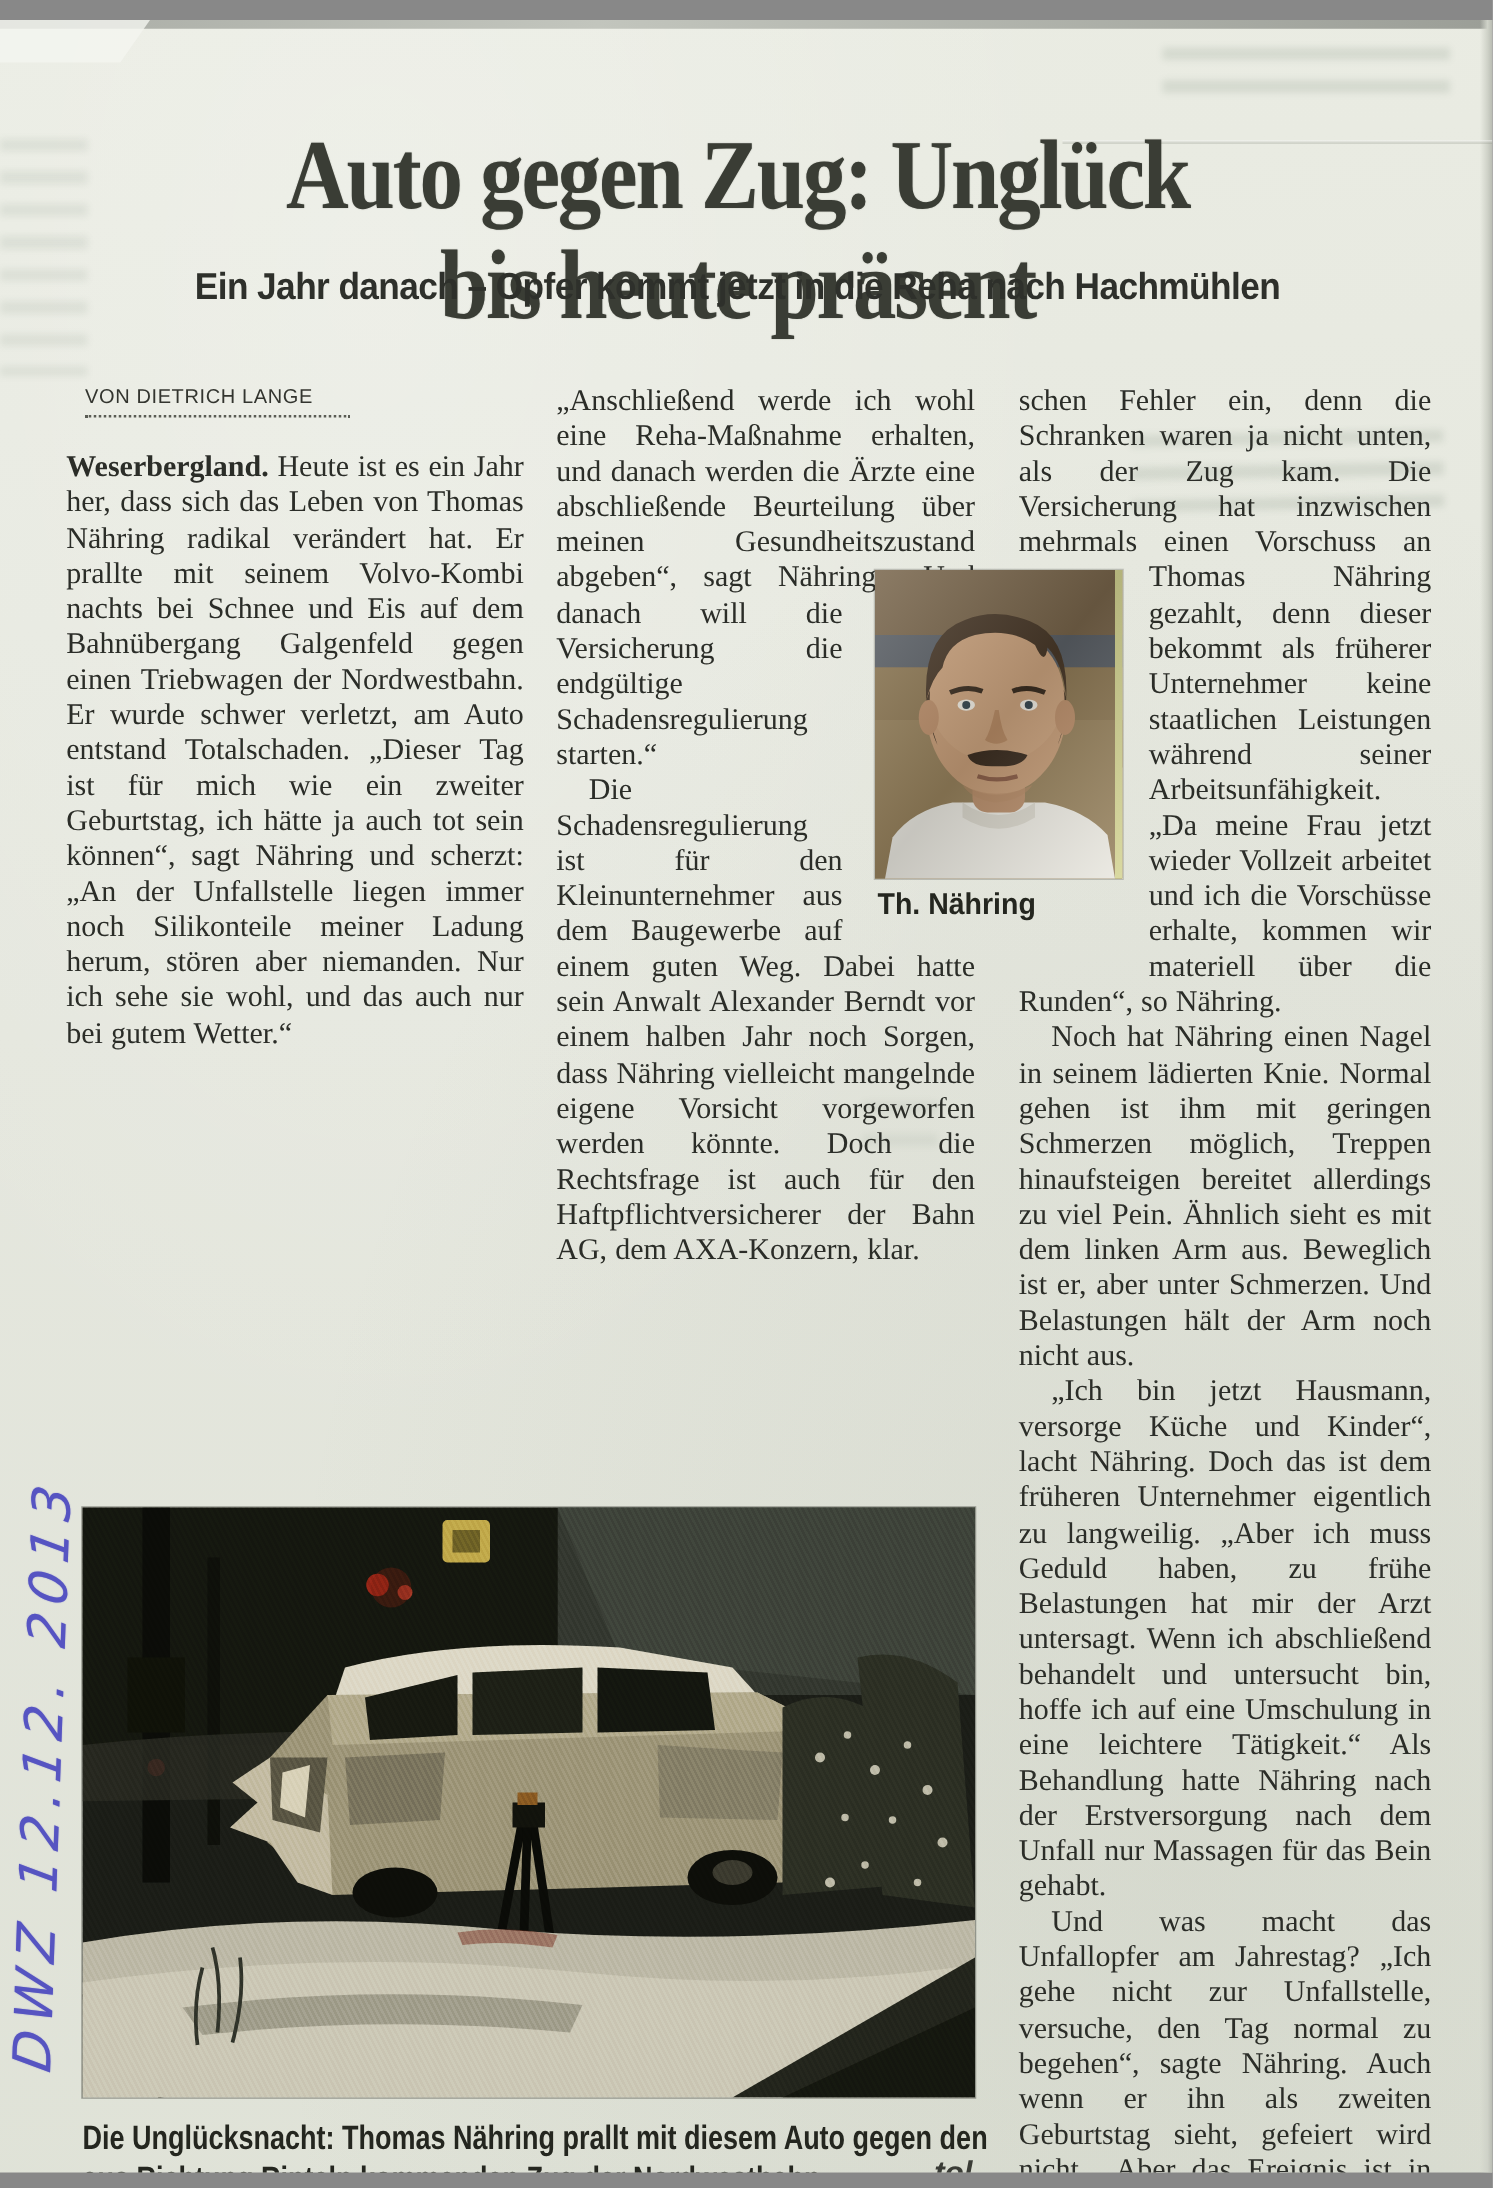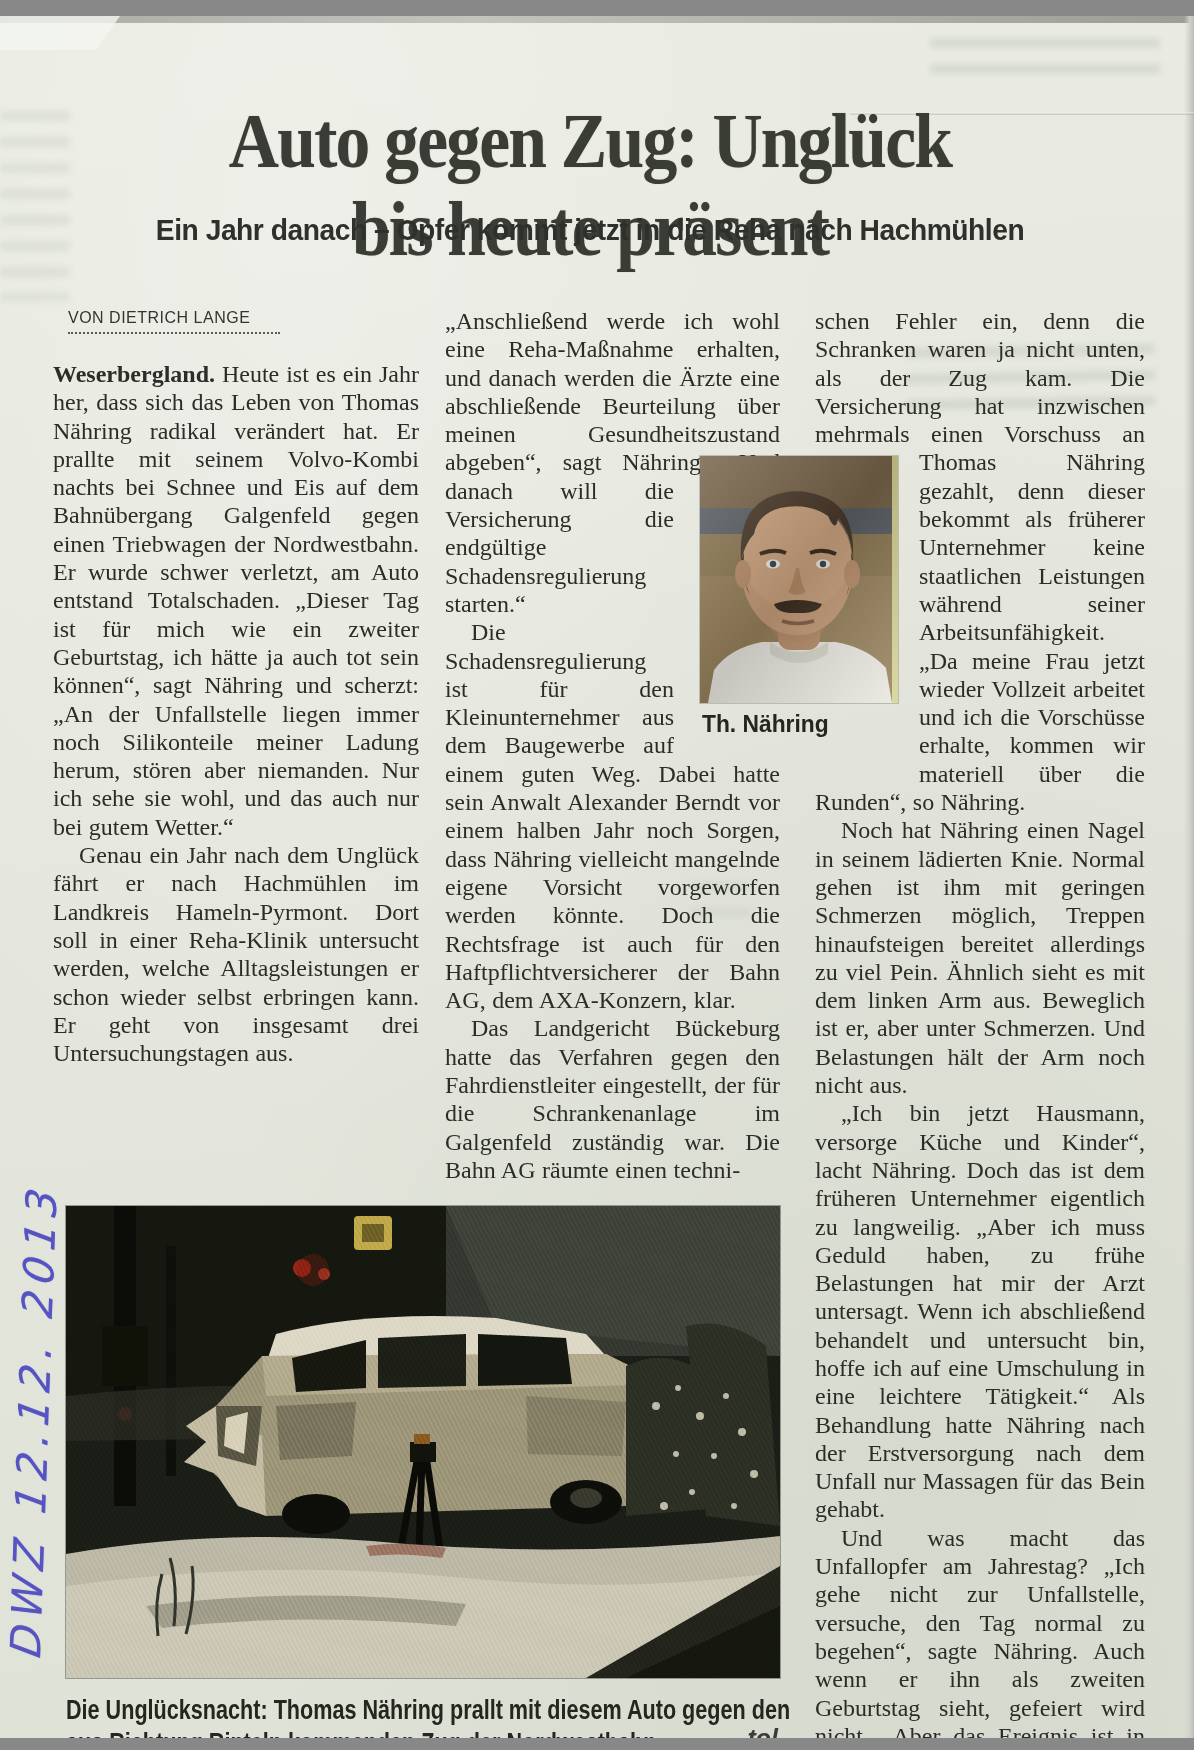--- a/index.html
+++ b/index.html
@@ -115,29 +115,27 @@
 
   <div class="subtitle">Ein Jahr danach – Opfer kommt jetzt in die Reha nach Hachmühlen</div>
 
   <div class="byline">
     <span>VON DIETRICH LANGE</span>
     <div class="byline-rule"></div>
   </div>
 
   <div class="col col1">
     <p><span class="lead">Weserbergland.</span><span> Heute ist es ein Jahr her, dass sich das Leben von Thomas Nähring radikal verändert hat. Er prallte mit seinem Volvo-Kombi nachts bei Schnee und Eis auf dem Bahnübergang Galgenfeld gegen einen Triebwagen der Nordwestbahn. Er wurde schwer verletzt, am Auto entstand Totalschaden. „Dieser Tag ist für mich wie ein zweiter Geburtstag, ich hätte ja auch tot sein können“, sagt Nähring und scherzt: „An der Unfallstelle liegen immer noch Silikonteile meiner Ladung herum, stören aber niemanden. Nur ich sehe sie wohl, und das auch nur bei gutem Wetter.“</span></p>
-    <p class="indent">Genau ein Jahr nach dem Unglück fährt er nach Hachmühlen im Landkreis Hameln-Pyrmont. Dort soll in einer Reha-Klinik untersucht werden, welche Alltagsleistungen er schon wieder selbst erbringen kann. Er geht von insgesamt drei Untersuchungstagen aus.</p>
   </div>
 
   <div class="col col2">
     <div class="sp" style="float:right;width:0;height:170px;"></div>
     <div class="sp" style="float:right;clear:right;width:106px;height:272px;"></div>
     <p>„Anschließend werde ich wohl eine Reha-Maßnahme erhalten, und danach werden die Ärzte eine abschließende Beurteilung über meinen Gesundheitszustand abgeben“, sagt Nähring. „Und danach will die Versicherung die endgültige Schadensregulierung starten.“</p>
     <p class="indent">Die Schadensregulierung ist für den Kleinunternehmer aus dem Baugewerbe auf einem guten Weg. Dabei hatte sein Anwalt Alexander Berndt vor einem halben Jahr noch Sorgen, dass Nähring vielleicht mangelnde eigene Vorsicht vorgeworfen werden könnte. Doch die Rechtsfrage ist auch für den Haftpflichtversicherer der Bahn AG, dem AXA-Konzern, klar.</p>
-    <p class="indent">Das Landgericht Bückeburg hatte das Verfahren gegen den Fahrdienstleiter eingestellt, der für die Schrankenanlage im Galgenfeld zuständig war. Die Bahn AG räumte einen techni-</p>
   </div>
 
   <div class="col col3">
     <div class="sp" style="float:left;width:0;height:153px;"></div>
     <div class="sp" style="float:left;clear:left;width:104px;height:300px;"></div>
     <p>schen Fehler ein, denn die Schranken waren ja nicht unten, als der Zug kam. Die Versicherung hat inzwischen mehrmals einen Vorschuss an Thomas Nähring gezahlt, denn dieser bekommt als früherer Unternehmer keine staatlichen Leistungen während seiner Arbeitsunfähigkeit. „Da meine Frau jetzt wieder Vollzeit arbeitet und ich die Vorschüsse erhalte, kommen wir materiell über die Runden“, so Nähring.</p>
     <p class="indent">Noch hat Nähring einen Nagel in seinem lädierten Knie. Normal gehen ist ihm mit geringen Schmerzen möglich, Treppen hinaufsteigen bereitet allerdings zu viel Pein. Ähnlich sieht es mit dem linken Arm aus. Beweglich ist er, aber unter Schmerzen. Und Belastungen hält der Arm noch nicht aus.</p>
     <p class="indent">„Ich bin jetzt Hausmann, versorge Küche und Kinder“, lacht Nähring. Doch das ist dem früheren Unternehmer eigentlich zu langweilig. „Aber ich muss Geduld haben, zu frühe Belastungen hat mir der Arzt untersagt. Wenn ich abschließend behandelt und untersucht bin, hoffe ich auf eine Umschulung in eine leichtere Tätigkeit.“ Als Behandlung hatte Nähring nach der Erstversorgung nach dem Unfall nur Massagen für das Bein gehabt.</p>
     <p class="indent">Und was macht das Unfallopfer am Jahrestag? „Ich gehe nicht zur Unfallstelle, versuche, den Tag normal zu begehen“, sagte Nähring. Auch wenn er ihn als zweiten Geburtstag sieht, gefeiert wird nicht. „Aber das Ereignis ist in meinem Kopf bis heute ständig präsent.“</p>
   </div>

